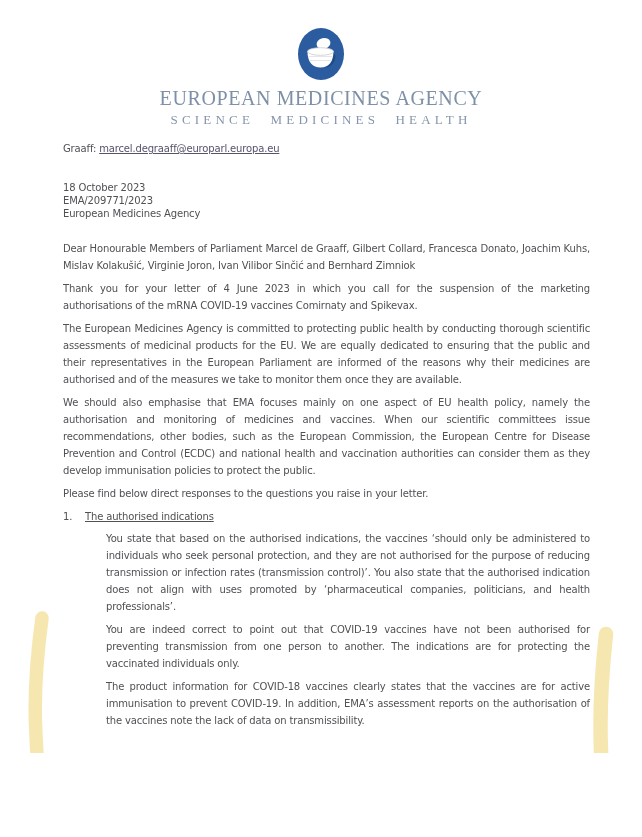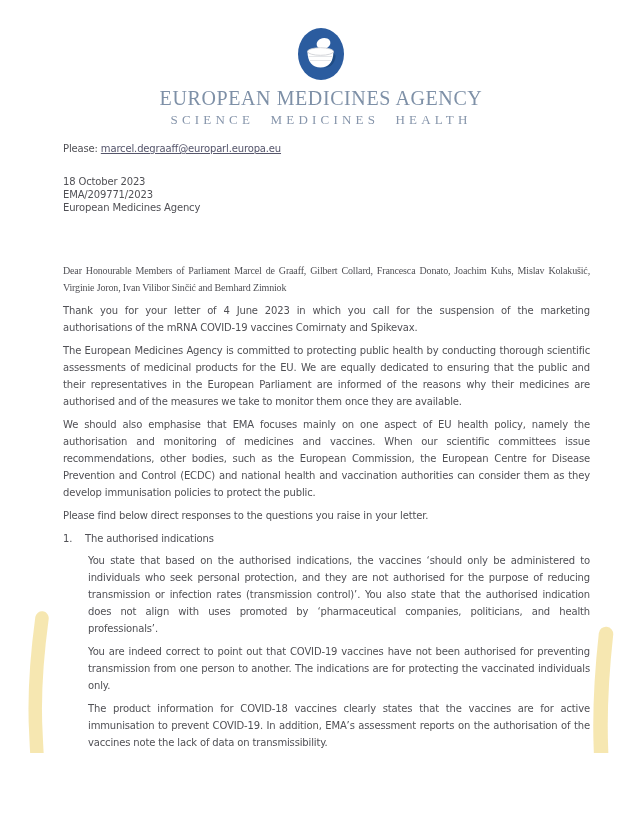--- a/index.html
+++ b/index.html
@@ -46,30 +46,30 @@
   
   .content {
     margin-left: 63px;
     width: 527px;
     font-size: 10px;
     letter-spacing: -0.15px;
   }
   .addr { margin-top: 27px; line-height: 13px; }
   .email-row { margin-top: 14px; line-height: 13px; }
   .email-link { color: #54546a; text-decoration: underline; cursor: pointer; margin-top: 20px; }
-  .ref { margin-top: 20px; line-height: 13px; }
+  .ref { margin-top: 26px; line-height: 13px; }
   .para {
     margin: 0 0 6px 0;
     line-height: 17px;
     text-align: justify;
   }
-  .salutation { margin-top: 48px; font-family: Liberation Serif, serif; }
-  .sec-head { margin-top: 1px; margin-bottom: 5px; line-height: 17px; }
+  .salutation { margin-top: 20px; }
+  .sec-head { margin-top: 1px; margin-bottom: 5px; line-height: 17px; text-decoration: underline; }
   .sec-num { display: inline-block; width: 22px; }
-  .section .para { margin-left: 25px; }
+  .section .para { margin-left: 43px; }
 </style>
 </head>
 <body>
 
 <div class="page">
 
   <svg class="hl-overlay" viewBox="0 0 642 837" aria-hidden="true">
     <path class="hl" stroke-width="13.5" d="M42 618 C37 655 33.5 695 36 735 C37 760 38.5 777 39.5 790"></path>
     <path class="hl" stroke-width="14.5" d="M606 634 C601.5 675 599.5 715 601 750 C602 785 599 814 597.5 842"></path>
   </svg>
@@ -88,21 +88,21 @@
         <path d="M11.6 32.5 H33.4" stroke="#e4e6e9" stroke-width="1" fill="none"></path>
       </svg>
       <div class="wordmark">EUROPEAN MEDICINES AGENCY</div>
       <div class="tagline">SCIENCE MEDICINES HEALTH</div>
     </header>
 
     <div class="content">
 
 
       <div class="email-row">
-        <span>Please: </span><a class="email-link" href="#">marcel.degraaff@europarl.europa.eu</a>
+        <span>Graaff: </span><a class="email-link" href="#">marcel.degraaff@europarl.europa.eu</a>
       </div>
 
       <div class="ref">
         <div>18 October 2023</div>
         <div>EMA/209771/2023</div>
         <div>European Medicines Agency</div>
       </div>
 
       <p class="para salutation">Dear Honourable Members of Parliament Marcel de Graaff, Gilbert Collard, Francesca Donato, Joachim Kuhs, Mislav Kolakušić, Virginie Joron, Ivan Vilibor Sinčić and Bernhard Zimniok</p>
 

